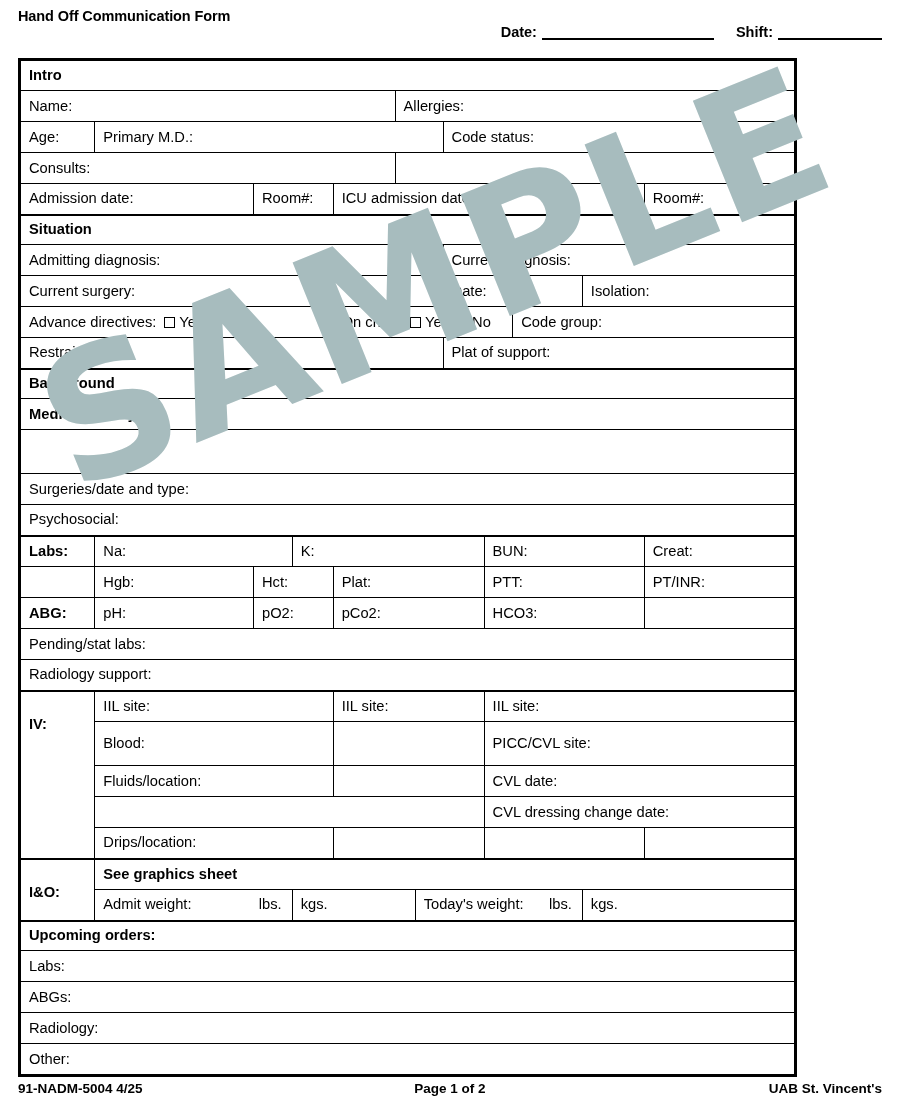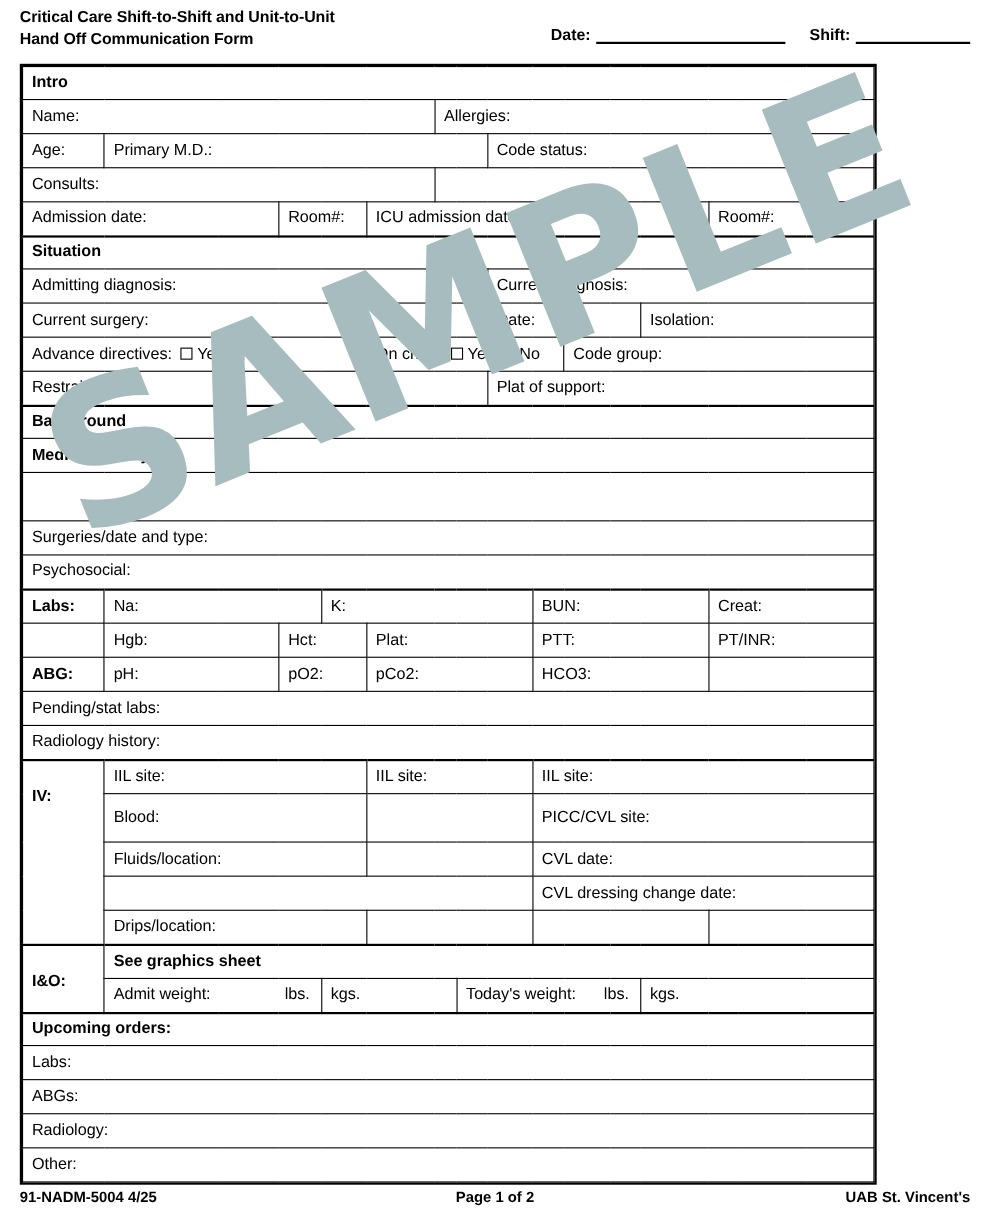--- a/index.html
+++ b/index.html
@@ -105,21 +105,20 @@
   }
   #footer .f-left   { flex: 0 0 33%; text-align: left; }
   #footer .f-center { flex: 0 0 34%; text-align: center; }
   #footer .f-right  { flex: 0 0 33%; text-align: right; }
 </style>
 </head>
 <body>
 
 <div id="header">
   <div id="title-block">
-    <div>Critical Care Shift-to-Shift and Unit-to-Unit</div>
     <div>Hand Off Communication Form</div>
   </div>
   <div id="date-shift">
     <span class="ds-label">Date:</span>
     <span class="ds-rule" id="date-rule"></span>
     <span class="ds-label">Shift:</span>
     <span class="ds-rule" id="shift-rule"></span>
   </div>
 </div>
 
@@ -242,21 +241,21 @@
       <td colspan="2">pO2:</td>
       <td colspan="4">pCo2:</td>
       <td colspan="4">HCO3:</td>
       <td colspan="3"></td>
     </tr>
 
     <tr>
       <td colspan="16">Pending/stat labs:</td>
     </tr>
     <tr>
-      <td colspan="16">Radiology history:</td>
+      <td colspan="16">Radiology support:</td>
     </tr>
 
     <tr>
       <td class="b thick-top" colspan="1" rowspan="5" style="vertical-align:top; padding-top:24px;">IV:</td>
       <td class="thick-top" colspan="4">IIL site:</td>
       <td class="thick-top" colspan="4">IIL site:</td>
       <td class="thick-top" colspan="7">IIL site:</td>
     </tr>
     <tr>
       <td class="tall" colspan="4">Blood:</td>

